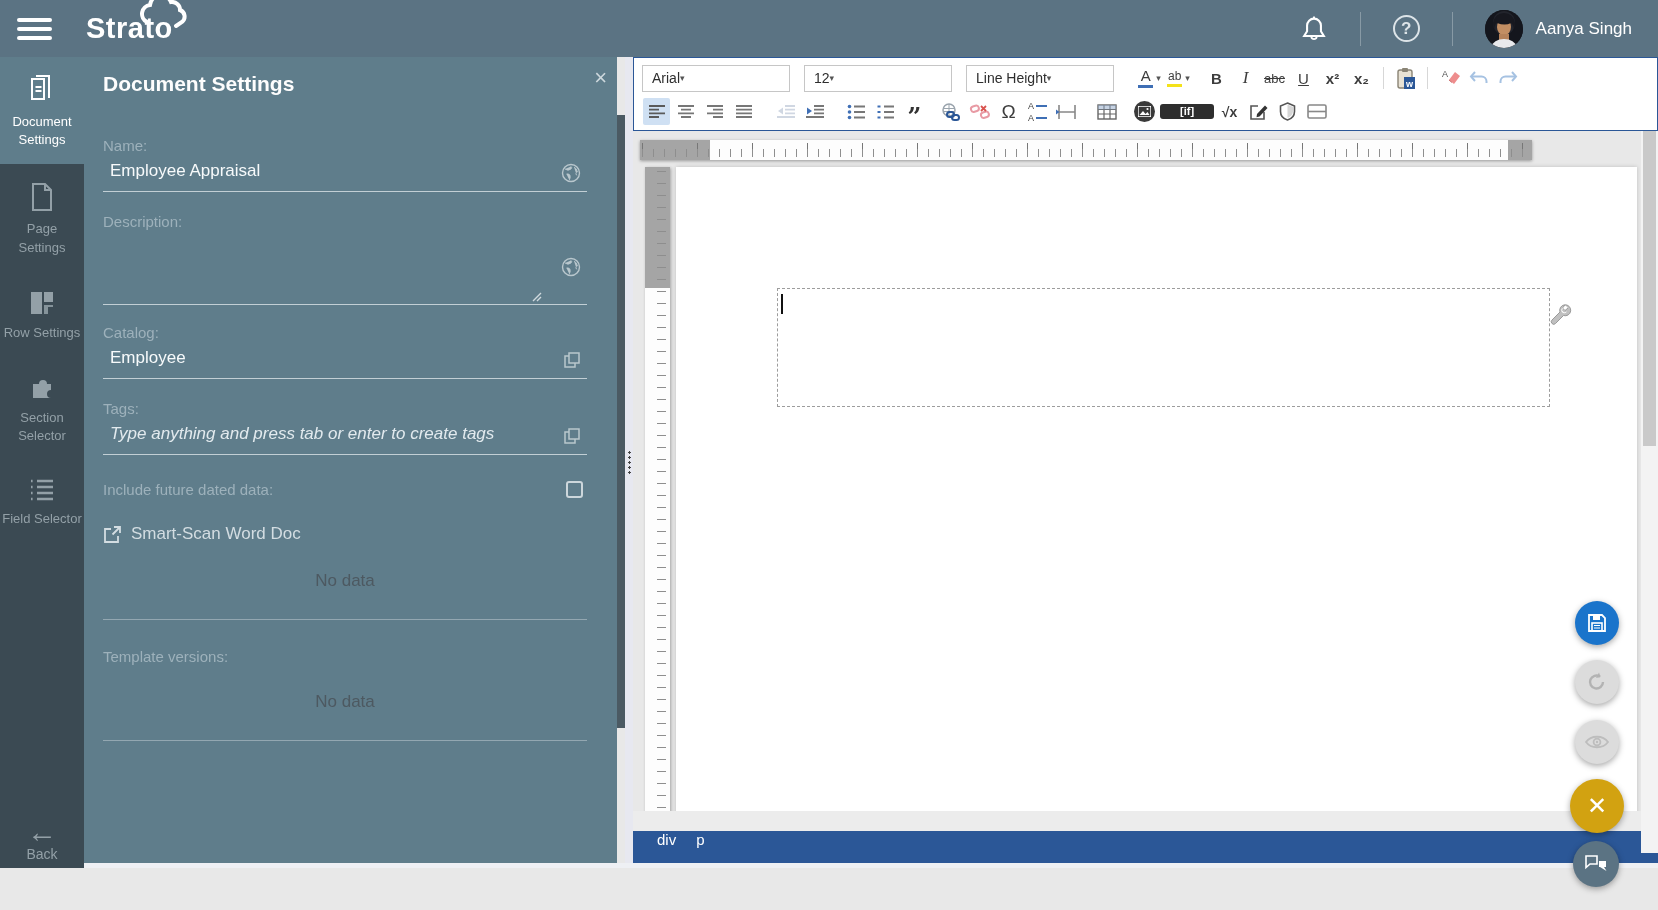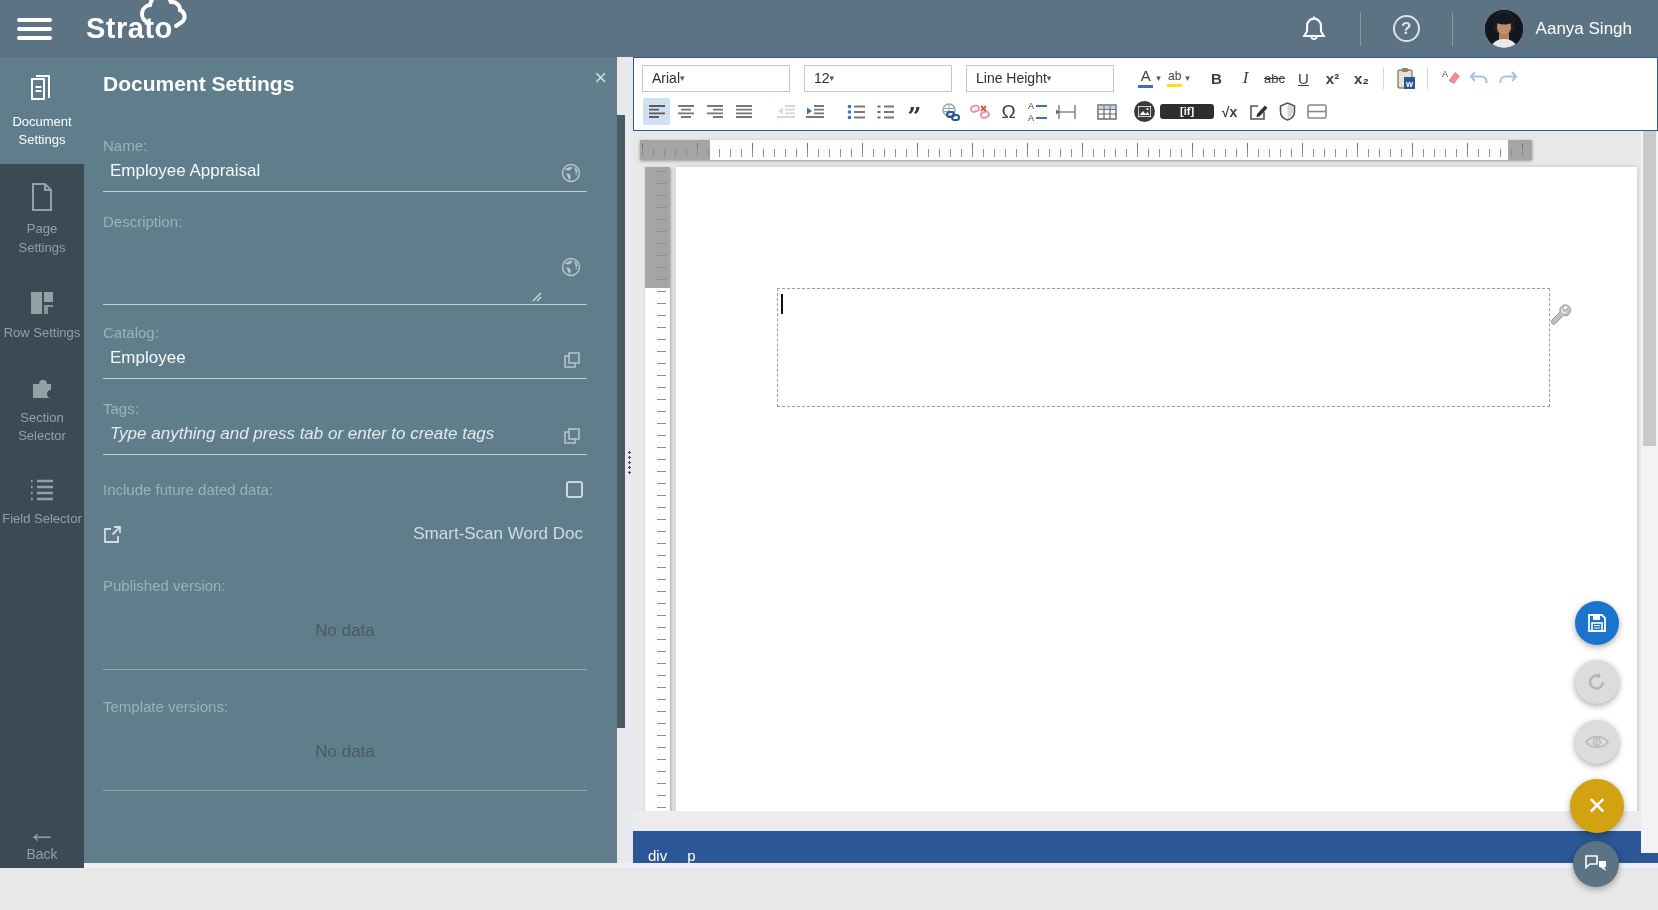--- a/index.html
+++ b/index.html
@@ -42,21 +42,21 @@
                  cursor:pointer; line-height:1; }
   .panel-title { padding:15px 0 0 19px; font-size:21px; font-weight:bold; color:#fdfdfd; }
   .panel-body { padding:0 30px 0 19px; }
   .f-label { color:#9db1bb; font-size:15px; }
   .f-line { position:relative; border-bottom:1px solid #c2cfd5; padding:7px 40px 10px 7px;
             font-size:17px; color:#f7fafb; min-height:36px; }
   .f-line .right-ic { position:absolute; right:6px; top:50%; transform:translateY(-50%); }
   .italic-ph { font-style:italic; color:#e2eaee; }
   .future-row { display:flex; align-items:center; justify-content:space-between; margin-top:26px; }
   .checkbox { width:17px; height:17px; border:2px solid #cdd7dc; border-radius:3px; margin-right:4px; cursor:pointer; }
-  .smartscan { display:flex; justify-content:space-between; align-items:center; gap:9px;
+  .smartscan { display:flex; justify-content:flex-start; align-items:center; gap:9px;
                margin-top:26px; color:#d3dde2; font-size:17px; cursor:pointer; padding-right:4px; }
   .no-data { text-align:center; color:#4d5961; font-size:17px; padding:27px 0 28px; }
   .sec-divider { border-bottom:1px solid #93a7b1; }
   .panel-scrollthumb { position:absolute; top:115px; left:617px; width:8px; height:613px;
                        background:#4b5a63; z-index:12; }
   .splitter { position:absolute; top:57px; left:625px; width:8px; bottom:0; background:#e7e8f0;
               z-index:12; cursor:col-resize; display:flex; justify-content:center; }
   .grip { position:absolute; top:393px; width:5px; height:26px;
           background-image:radial-gradient(#444 1px, transparent 1.3px);
           background-size:5px 5px; }
@@ -117,22 +117,22 @@
   .fab-save  { left:942px; top:544px; width:44px; height:44px; background:#1a74cb; }
   .fab-undo  { left:942px; top:603px; width:44px; height:44px; background:#dcdcdc; }
   .fab-eye   { left:942px; top:663px; width:44px; height:44px; background:#dcdcdc; }
   .fab-close { left:937px; top:722px; width:54px; height:54px; background:#d2a211;
                color:#fff; font-size:24px; }
   .fab-chat  { left:940px; top:784px; width:46px; height:46px; background:#5b7383; }
 
   .vscroll { position:absolute; right:0; top:74px; width:17px; height:722px; background:#f3f3f3; z-index:35; }
   .vscroll .thumb { position:absolute; left:2px; right:2px; top:0; height:315px; background:#c9c9c9; }
   .hscroll { height:20px; background:#ececec; }
-  .statusbar { height:33px; background:#2b5797; color:#fff; display:flex; align-items:flex-end;
-               padding-left:15px; gap:20px; font-size:15px; }
+  .statusbar { height:33px; background:#2b5797; color:#fff; display:flex; align-items:flex-start;
+               padding-left:24px; gap:20px; font-size:15px; }
   .statusbar span { cursor:pointer; }
   .bottom-strip { height:4px; background:#eef0f4; }
   .global-bottom { position:absolute; left:84px; right:0; bottom:0; height:5px; background:#eef0f4; z-index:25; }
 
   svg { display:block; }
 </style>
 </head>
 <body>
 
 <div class="stage">
@@ -278,21 +278,20 @@
       </div>
 
       <div class="smartscan">
         <svg width="19" height="19" viewBox="0 0 19 19">
           <path d="M8 4 h-6 v13 h13 v-6" fill="none" stroke="#d3dde2" stroke-width="1.8"></path>
           <path d="M11 2 h6 v6 M17 2 L9.5 9.5" fill="none" stroke="#d3dde2" stroke-width="1.8"></path>
         </svg>
         <span>Smart-Scan Word Doc</span>
       </div>
 
-      <div class="f-label" style="margin-top:33px;">Published version:</div>
       <div class="no-data">No data</div>
       <div class="sec-divider"></div>
 
       <div class="f-label" style="margin-top:28px;">Template versions:</div>
       <div class="no-data">No data</div>
       <div class="sec-divider"></div>
     </div>
   </div>
 
   <div class="panel-scrollthumb"></div>

